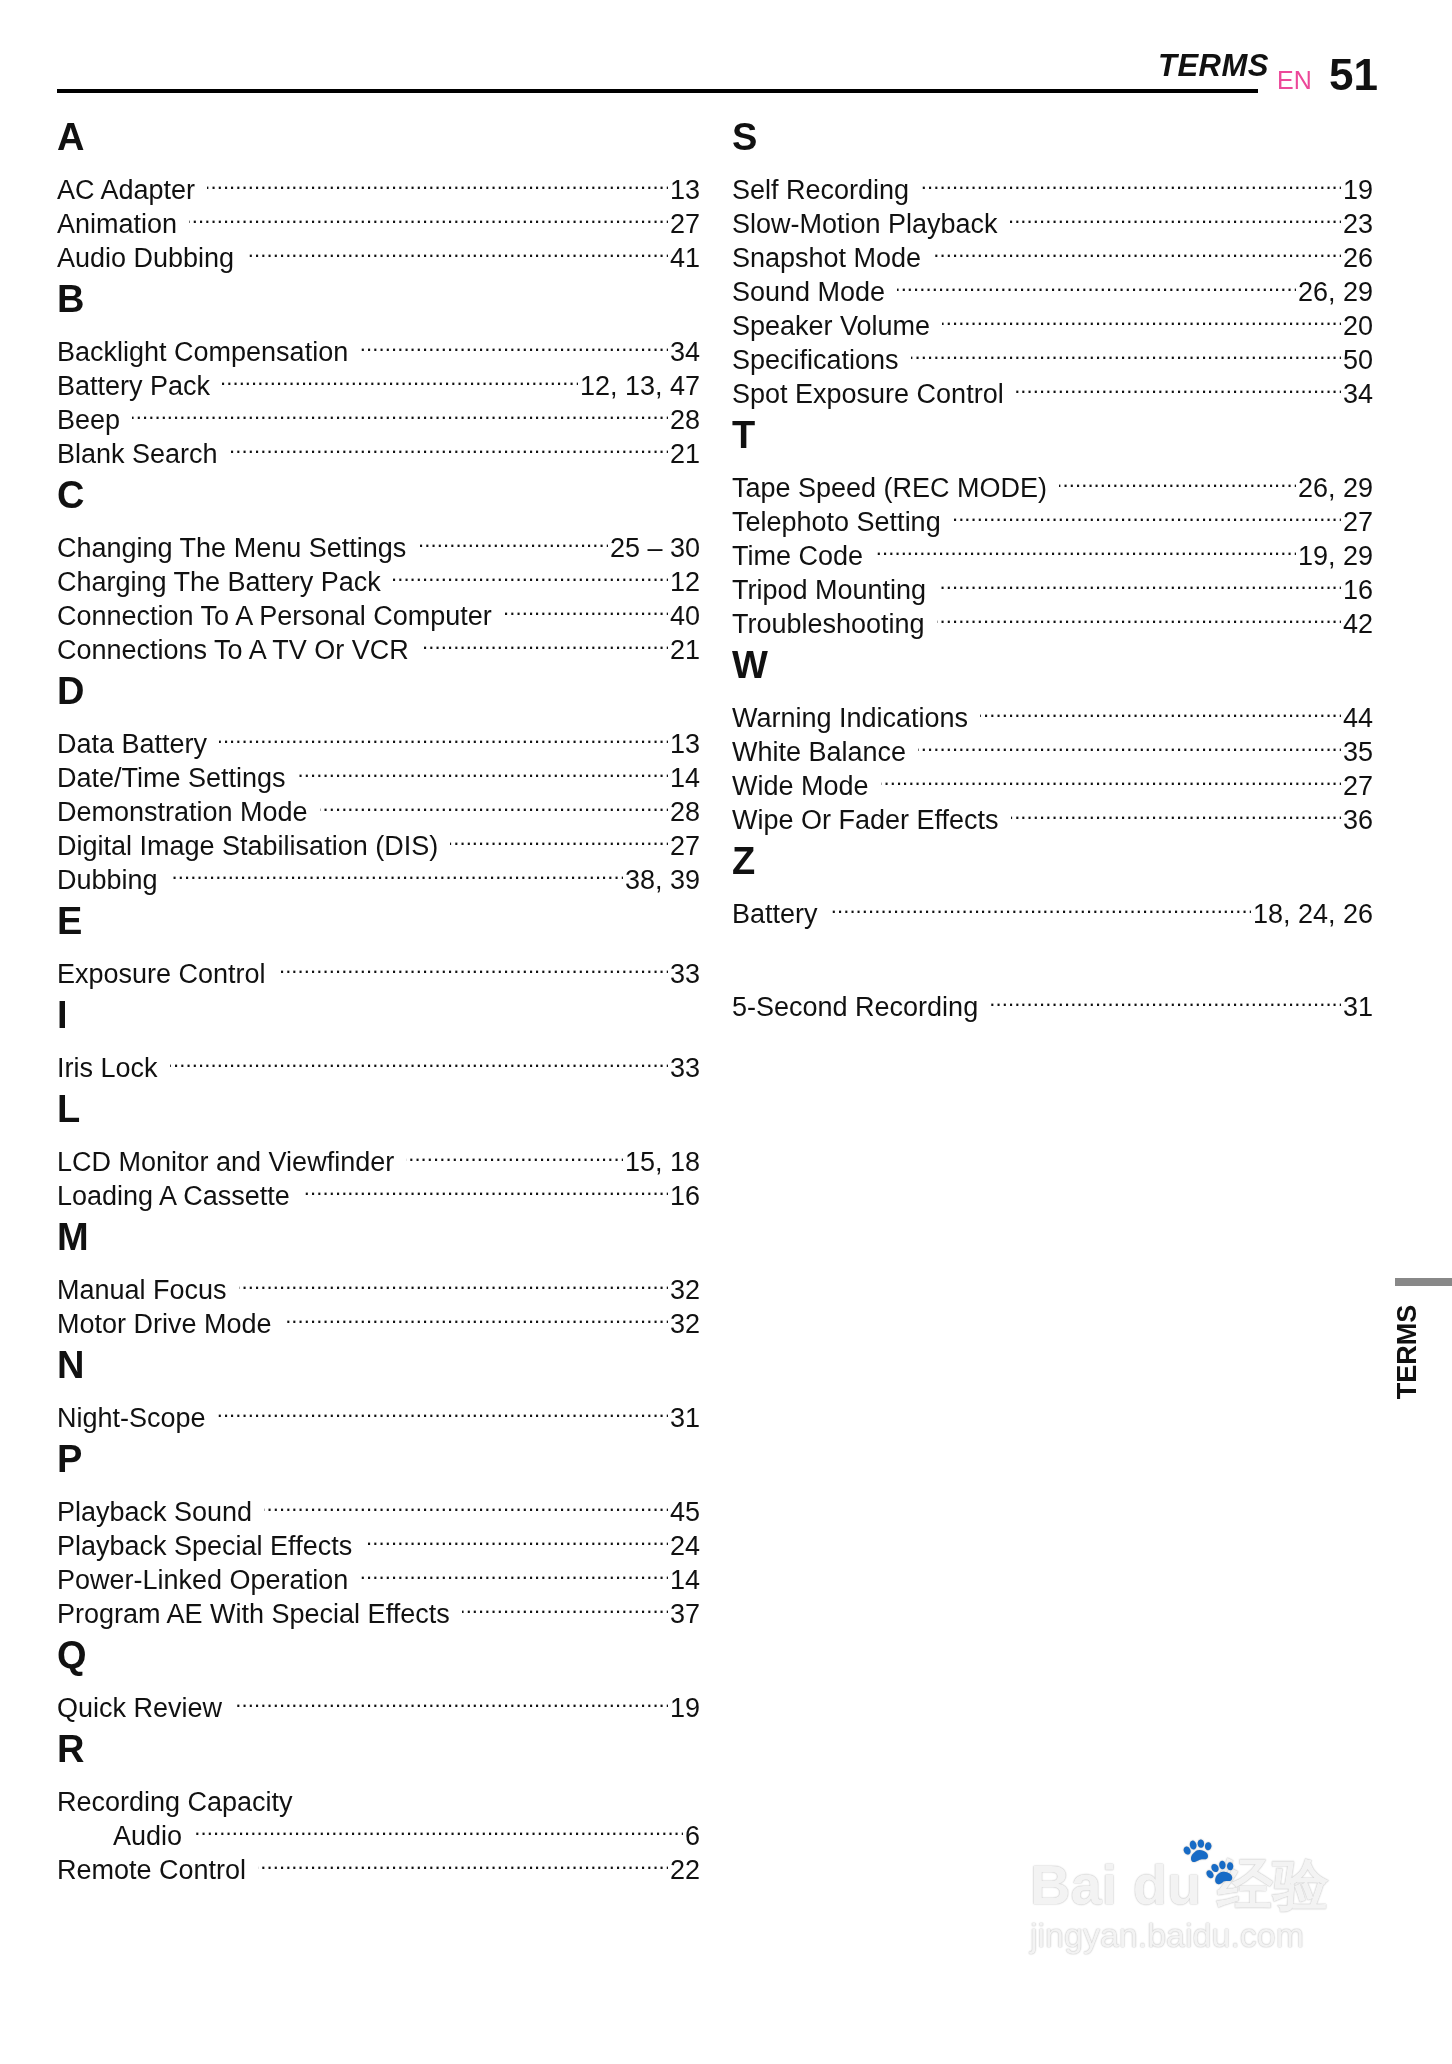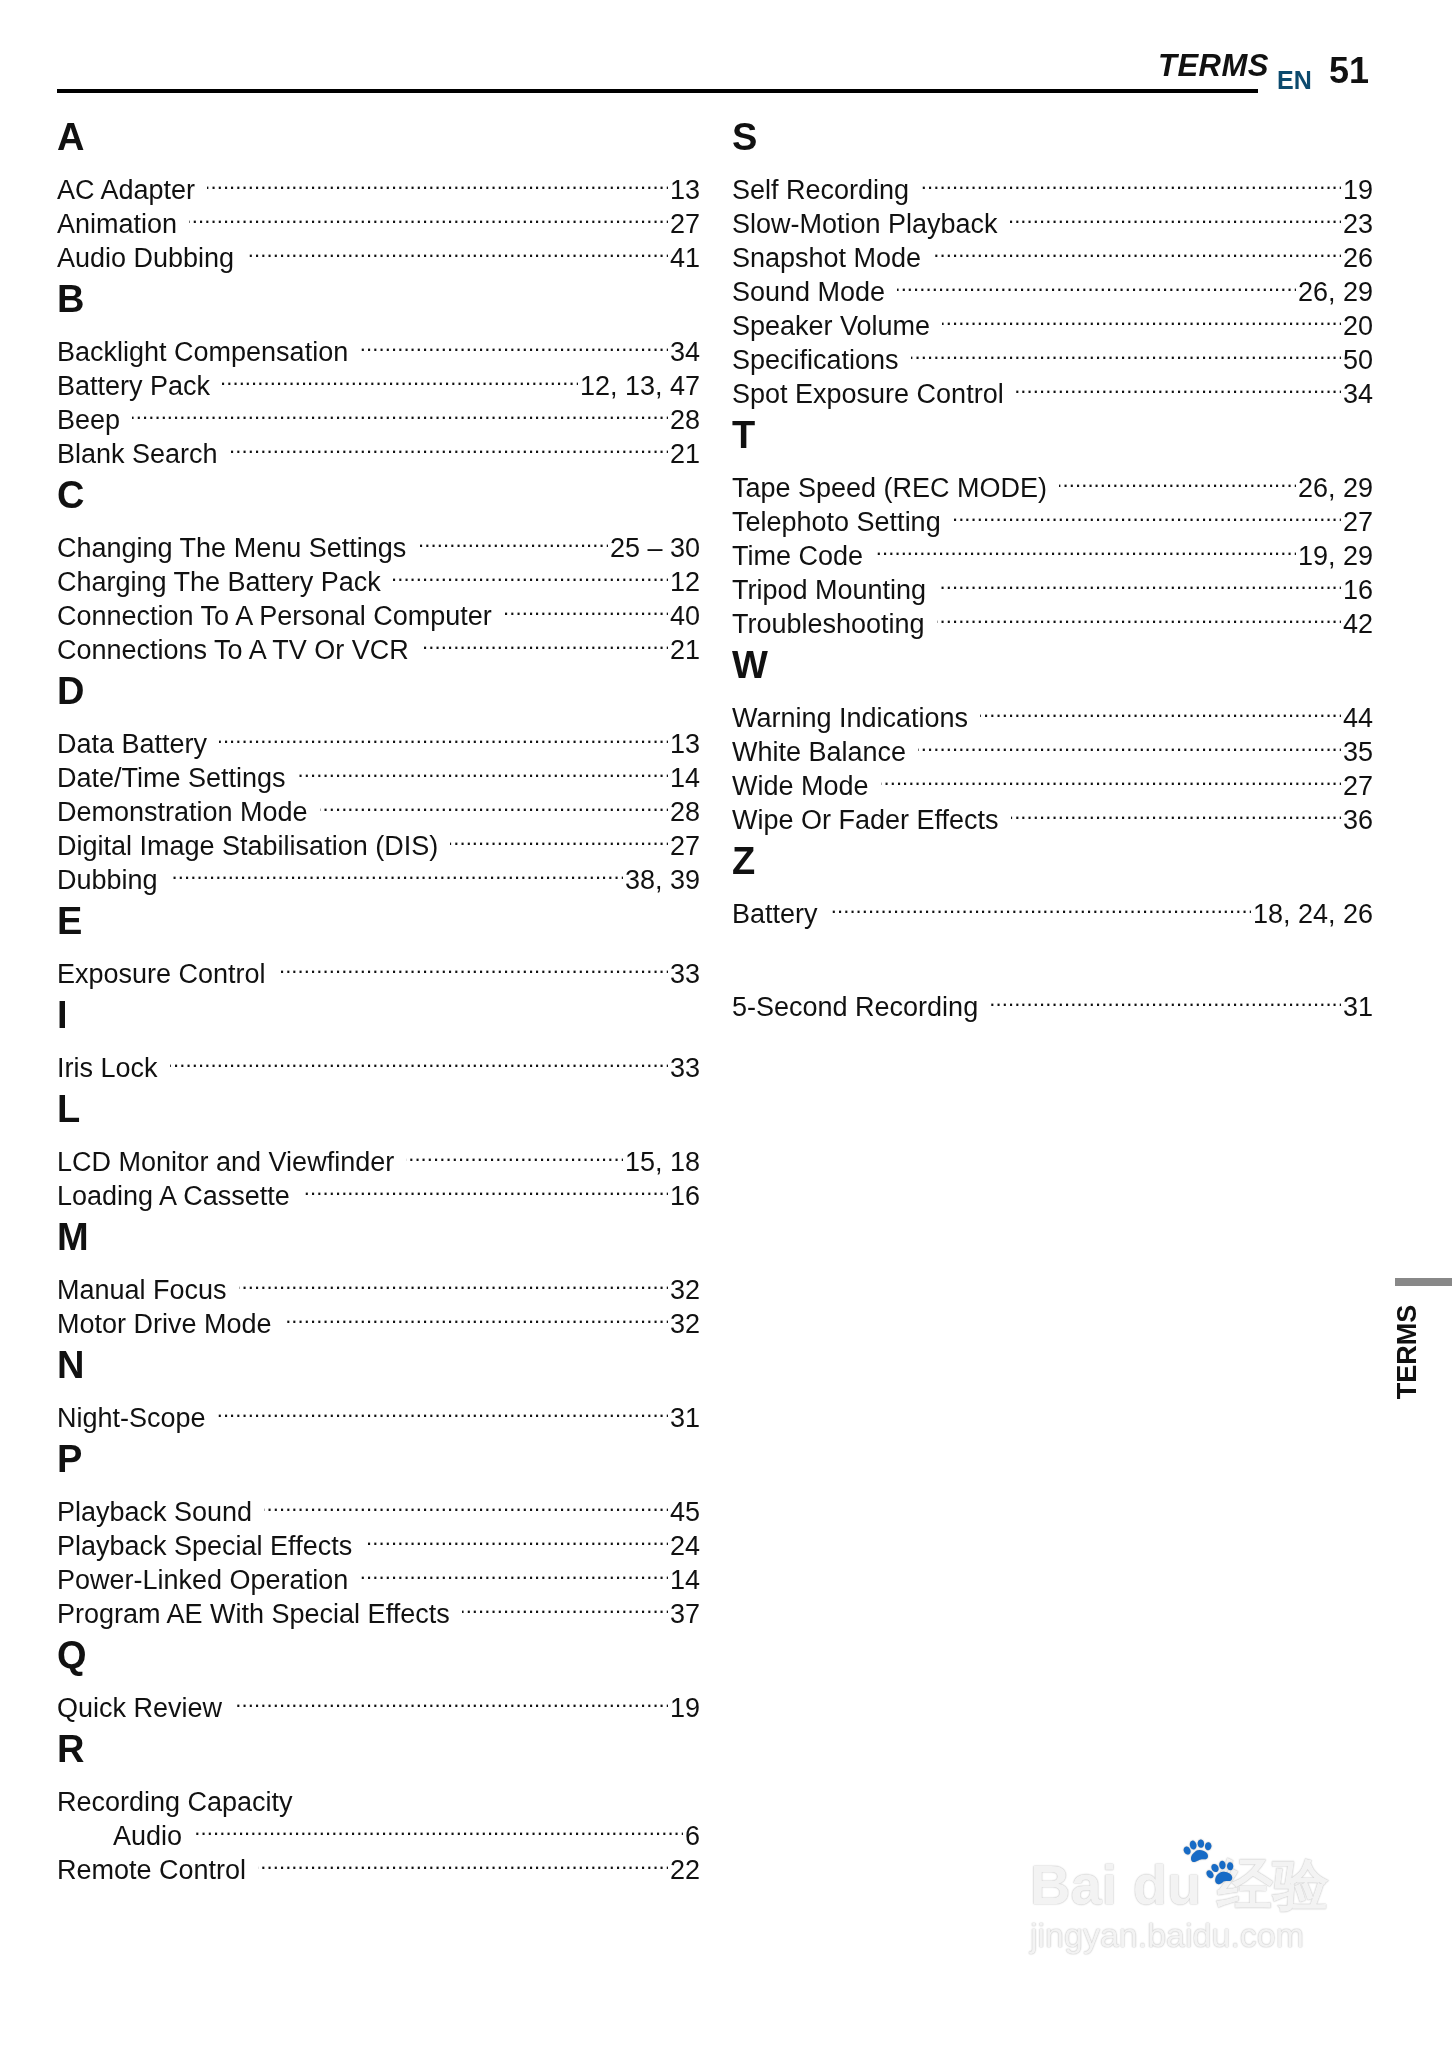--- a/index.html
+++ b/index.html
@@ -1,22 +1,22 @@
 <!DOCTYPE html>
 <html><head>
 <meta charset="utf-8">
 <style>
   html, body { margin: 0; padding: 0; background: #ffffff; }
   body { width: 1452px; height: 2064px; position: relative; overflow: hidden;
          font-family: "Liberation Sans", "DejaVu Sans", sans-serif; color: #111111; }
   .header-rule { position: absolute; left: 57px; top: 89px; width: 1201px; height: 4px; background: #000; }
   .header-section { position: absolute; left: 1158px; top: 48px; font-size: 31px; font-weight: bold;
                     font-style: italic; letter-spacing: 0.5px; color: #111; }
-  .header-lang { position: absolute; left: 1277px; top: 66px; font-size: 25px; font-weight: bold; color:#0c4a6e; }
-  .header-page { position: absolute; left: 1329px; top: 50px; font-size: 36px; font-weight: bold; color:#111; }
+  .header-lang { position: absolute; left: 1277px; top: 66px; font-size: 25px; font-weight: normal; color:#ec4899; }
+  .header-page { position: absolute; left: 1329px; top: 50px; font-size: 44px; font-weight: bold; color:#111; }
   .column { position: absolute; top: 109px; }
   .col-left { left: 57px; width: 643px; }
   .col-right { left: 732px; width: 641px; }
   .letter { height: 56px; line-height: 56px; font-size: 38px; font-weight: bold; margin-top: 4px; }
   .column .section:first-child .letter { margin-top: 0; }
   .entry { display: flex; align-items: baseline; height: 34px; line-height: 34px; font-size: 27px;
            white-space: nowrap; }
   .entry .label { flex: 0 0 auto; padding-right: 12px; }
   .entry .leader { flex: 1 1 auto; overflow: hidden; position: relative; height: 34px; }
   .entry .leader::before { content: ". . . . . . . . . . . . . . . . . . . . . . . . . . . . . . . . . . . . . . . . . . . . . . . . . . . . . . . . . . . . . . . . . . . . . . . . . . . . . . . . . . . . . . . . . . . . . . . . . . . . . . . . . . . . . . . . . . . . . . . . . . . . . . . . . . . . . .";

